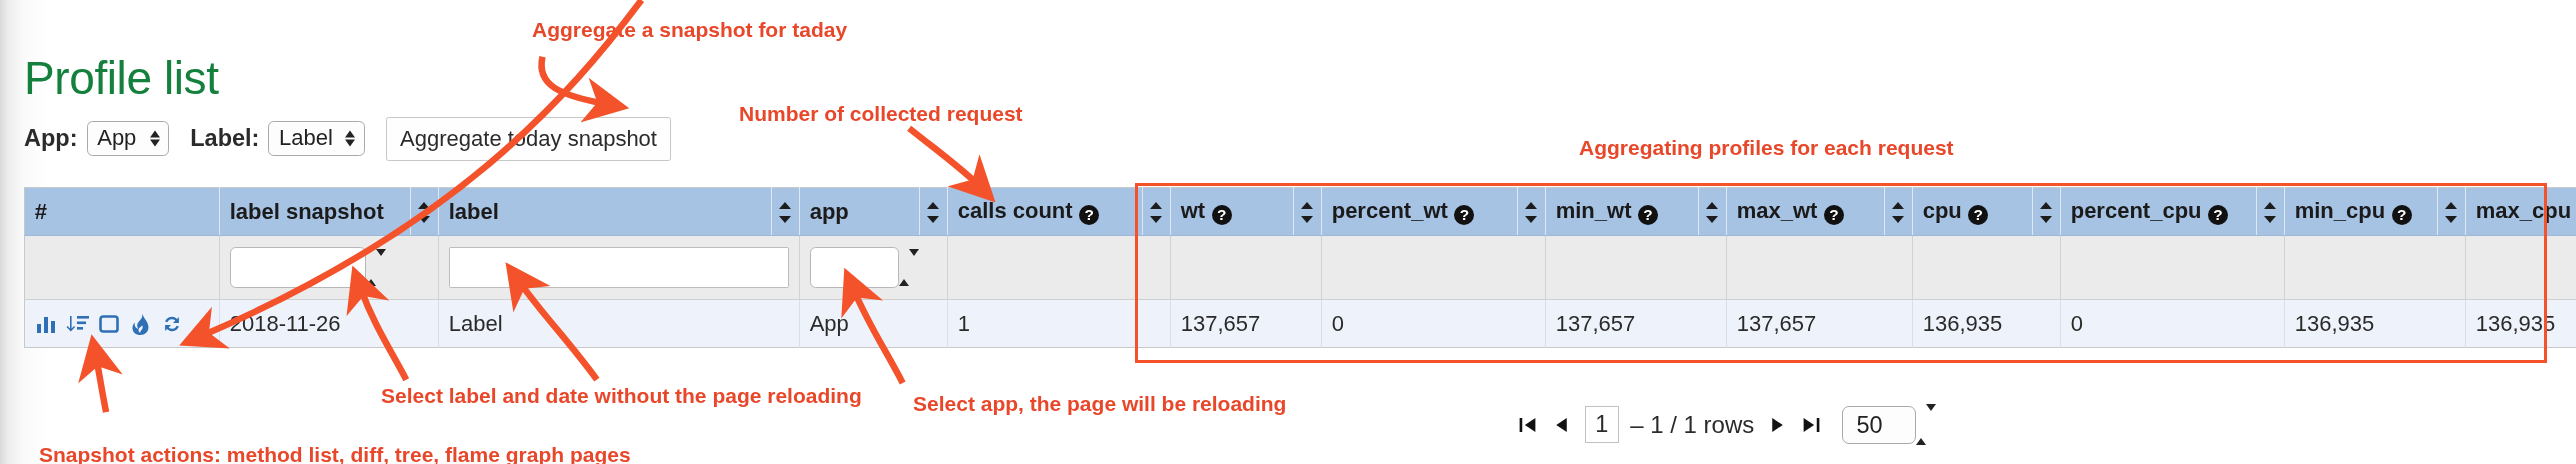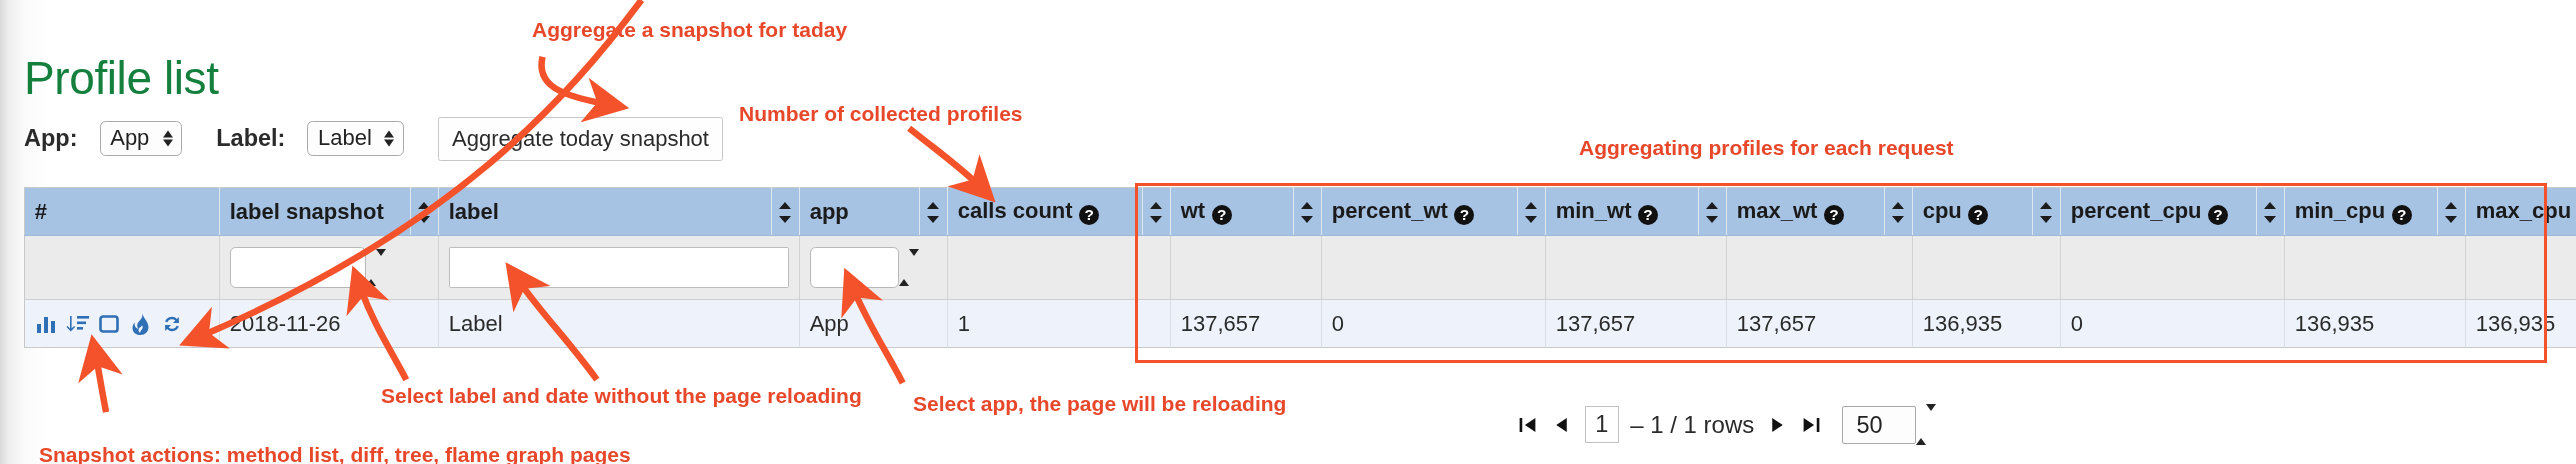--- a/index.html
+++ b/index.html
@@ -30,21 +30,21 @@
     white-space: nowrap;
   }
 
   
   #filter-bar {
     position: absolute;
     left: 24px;
     top: 118px;
     display: flex;
     align-items: center;
-    gap: 13px;
+    gap: 0px;
     height: 41px;
   }
   #filter-bar .lbl {
     font-size: 23.5px;
     font-weight: bold;
     color: #2b2b2b;
     margin-right: 9px;
     white-space: nowrap;
   }
   .native-select {
@@ -252,21 +252,21 @@
   #page-size-wrap {
     position: relative;
     display: inline-block;
     margin-left: 8px;
   }
   #page-size-select {
     appearance: none;
     -webkit-appearance: none;
     background: #fdfdfd;
     border: 0.8px solid #a9a9a9;
-    border-radius: 2px;
+    border-radius: 7px;
     font-size: 23.5px;
     font-family: "Liberation Sans", sans-serif;
     color: #222;
     padding: 4.9px 32px 4.9px 13px;
   }
 
   
   .anno {
     position: absolute;
     color: #e8472a;
@@ -515,21 +515,21 @@
     <select id="page-size-select">
       <option>50</option>
     </select>
     <span class="spin" style="right:9.7px"><i class="up"></i><i class="dn"></i></span>
   </span>
 </div>
 
 <div id="red-box"></div>
 
 <div class="anno" id="anno-aggregate">Aggregate a snapshot for taday</div>
-<div class="anno" id="anno-collected">Number of collected profiles</div>
+<div class="anno" id="anno-collected">Number of collected request</div>
 <div class="anno" id="anno-aggregating">Aggregating profiles for each request</div>
 <div class="anno" id="anno-selectlabel">Select label and date without the page reloading</div>
 <div class="anno" id="anno-selectapp">Select app, the page will be reloading</div>
 <div class="anno" id="anno-snapshot">Snapshot actions: method list, diff, tree, flame graph pages</div>
 
 <svg id="arrow-layer" viewBox="0 0 3174 572">
   <defs>
     <marker id="ah" markerWidth="7" markerHeight="7" refX="3.2" refY="3.5" orient="auto">
       <path d="M0,0 L7,3.5 L0,7 L2,3.5 Z" fill="#f4522a"></path>
     </marker>

